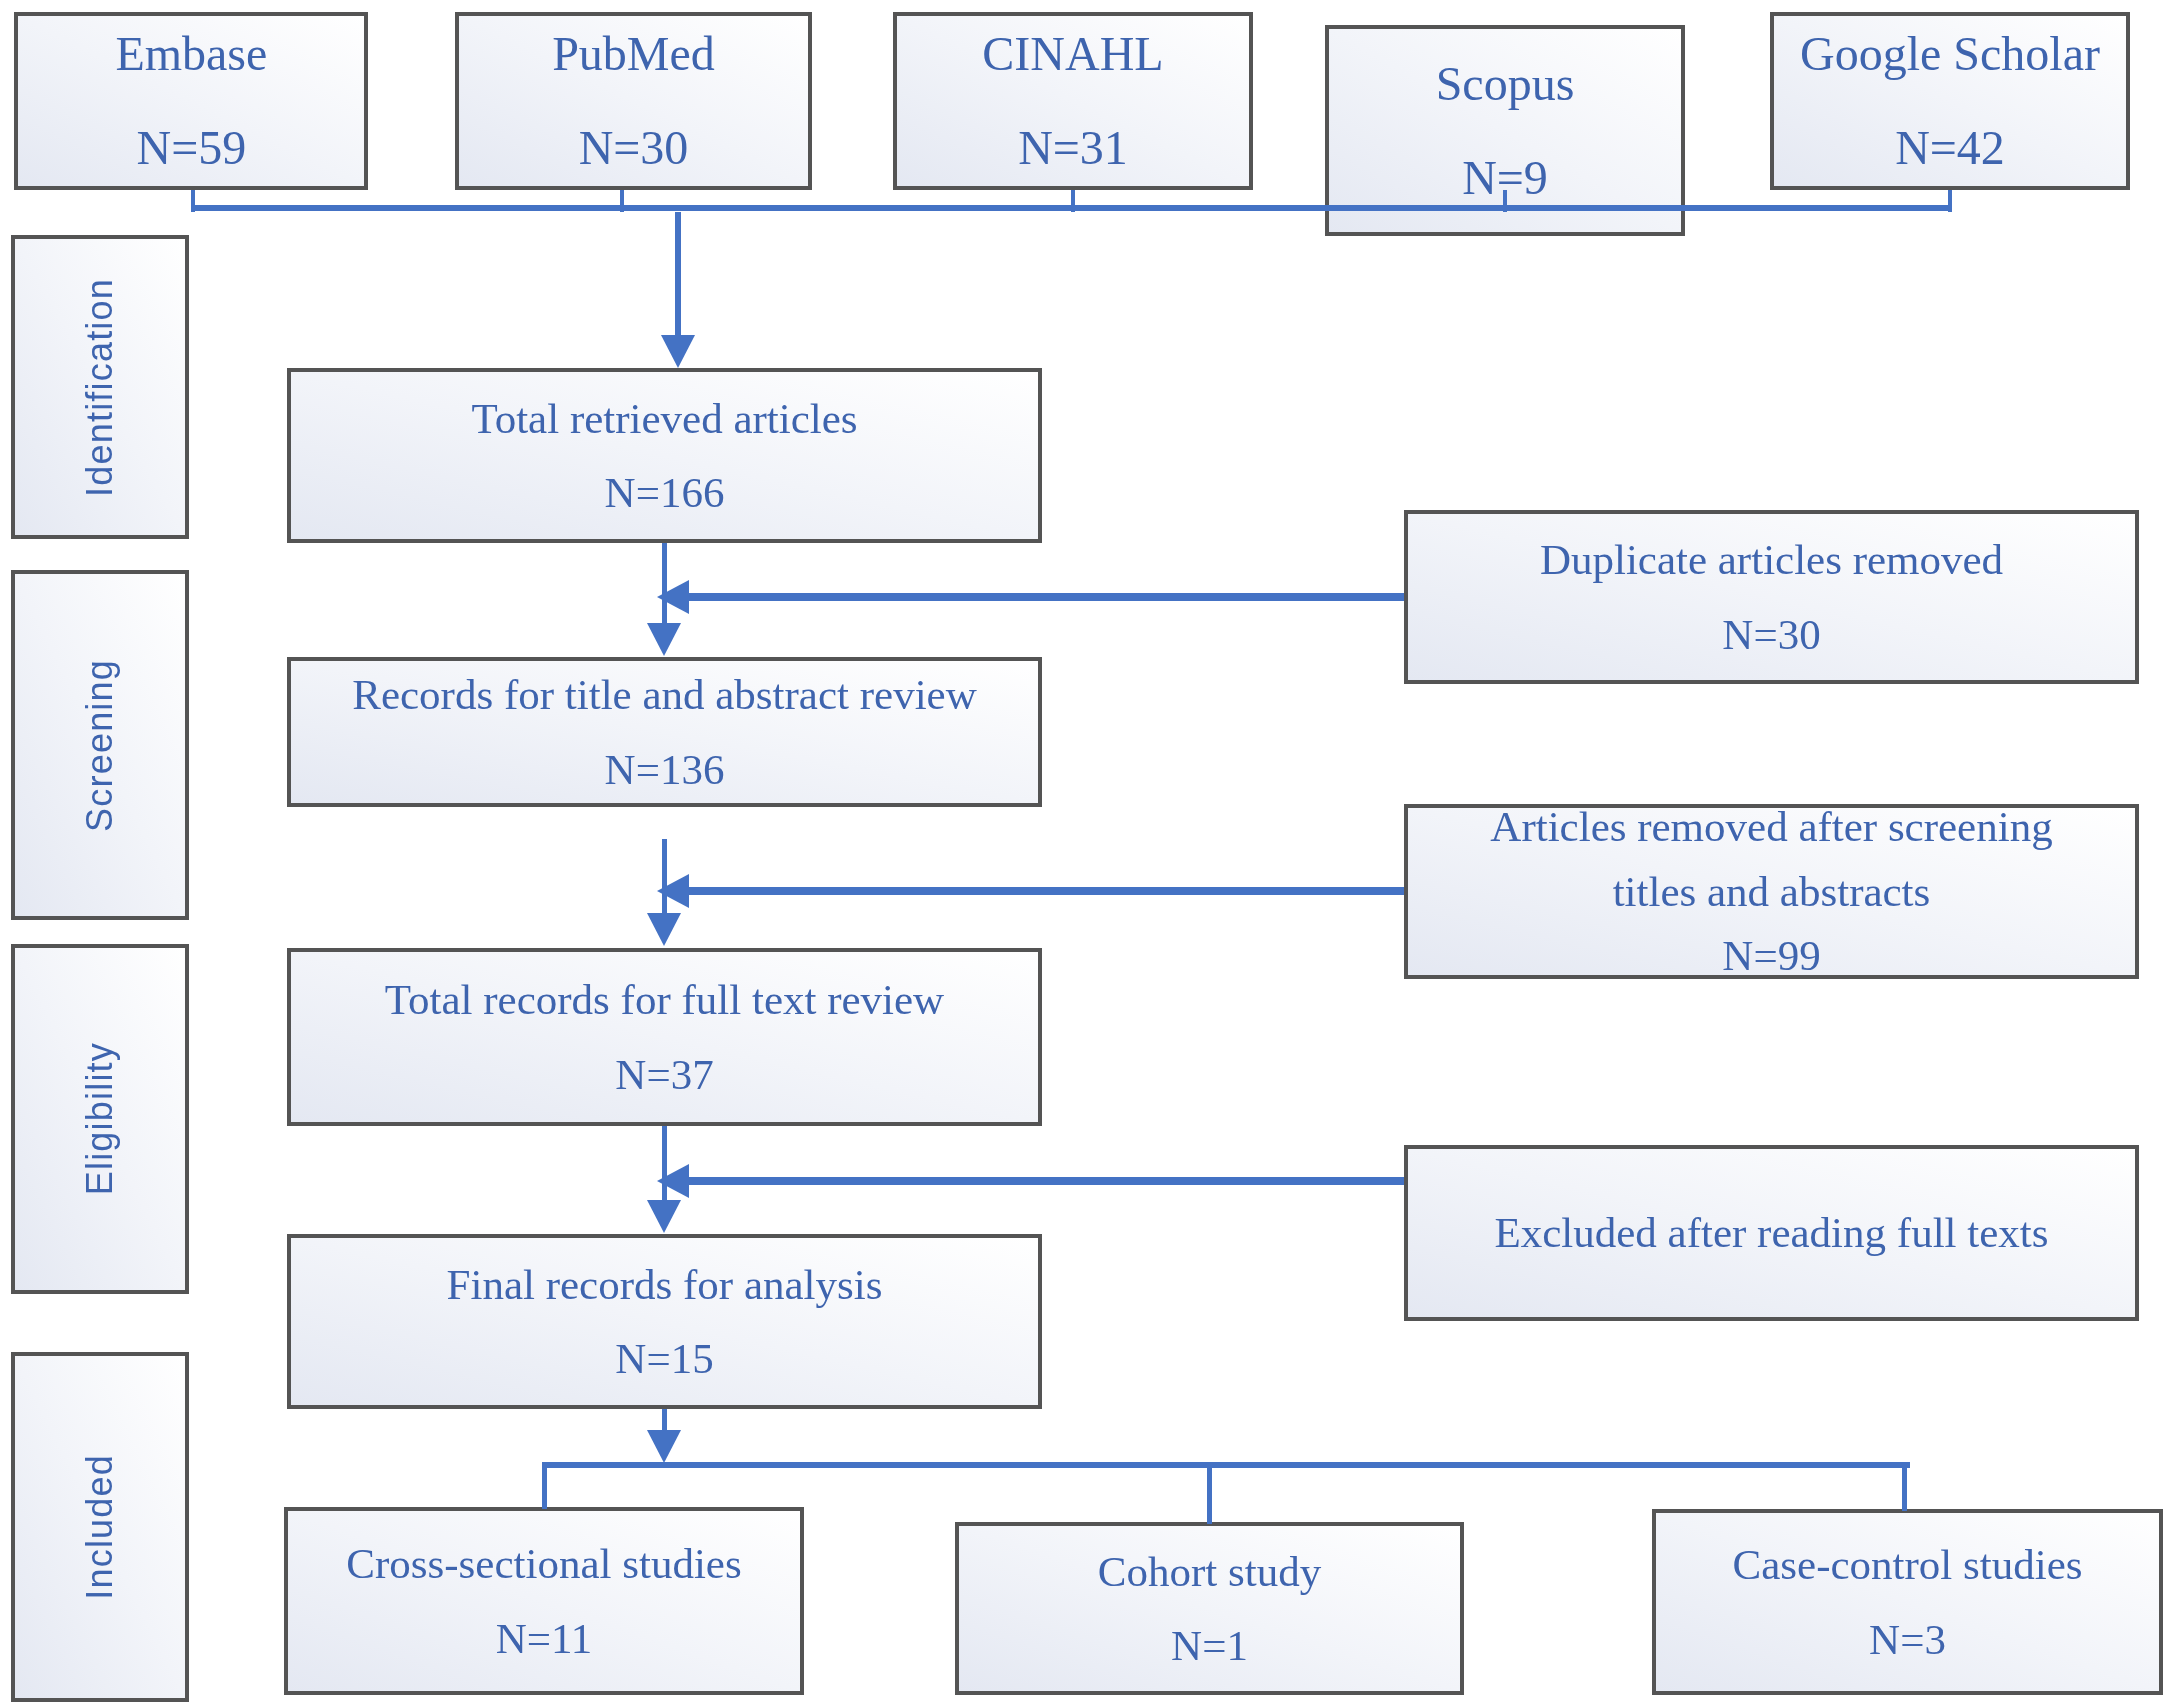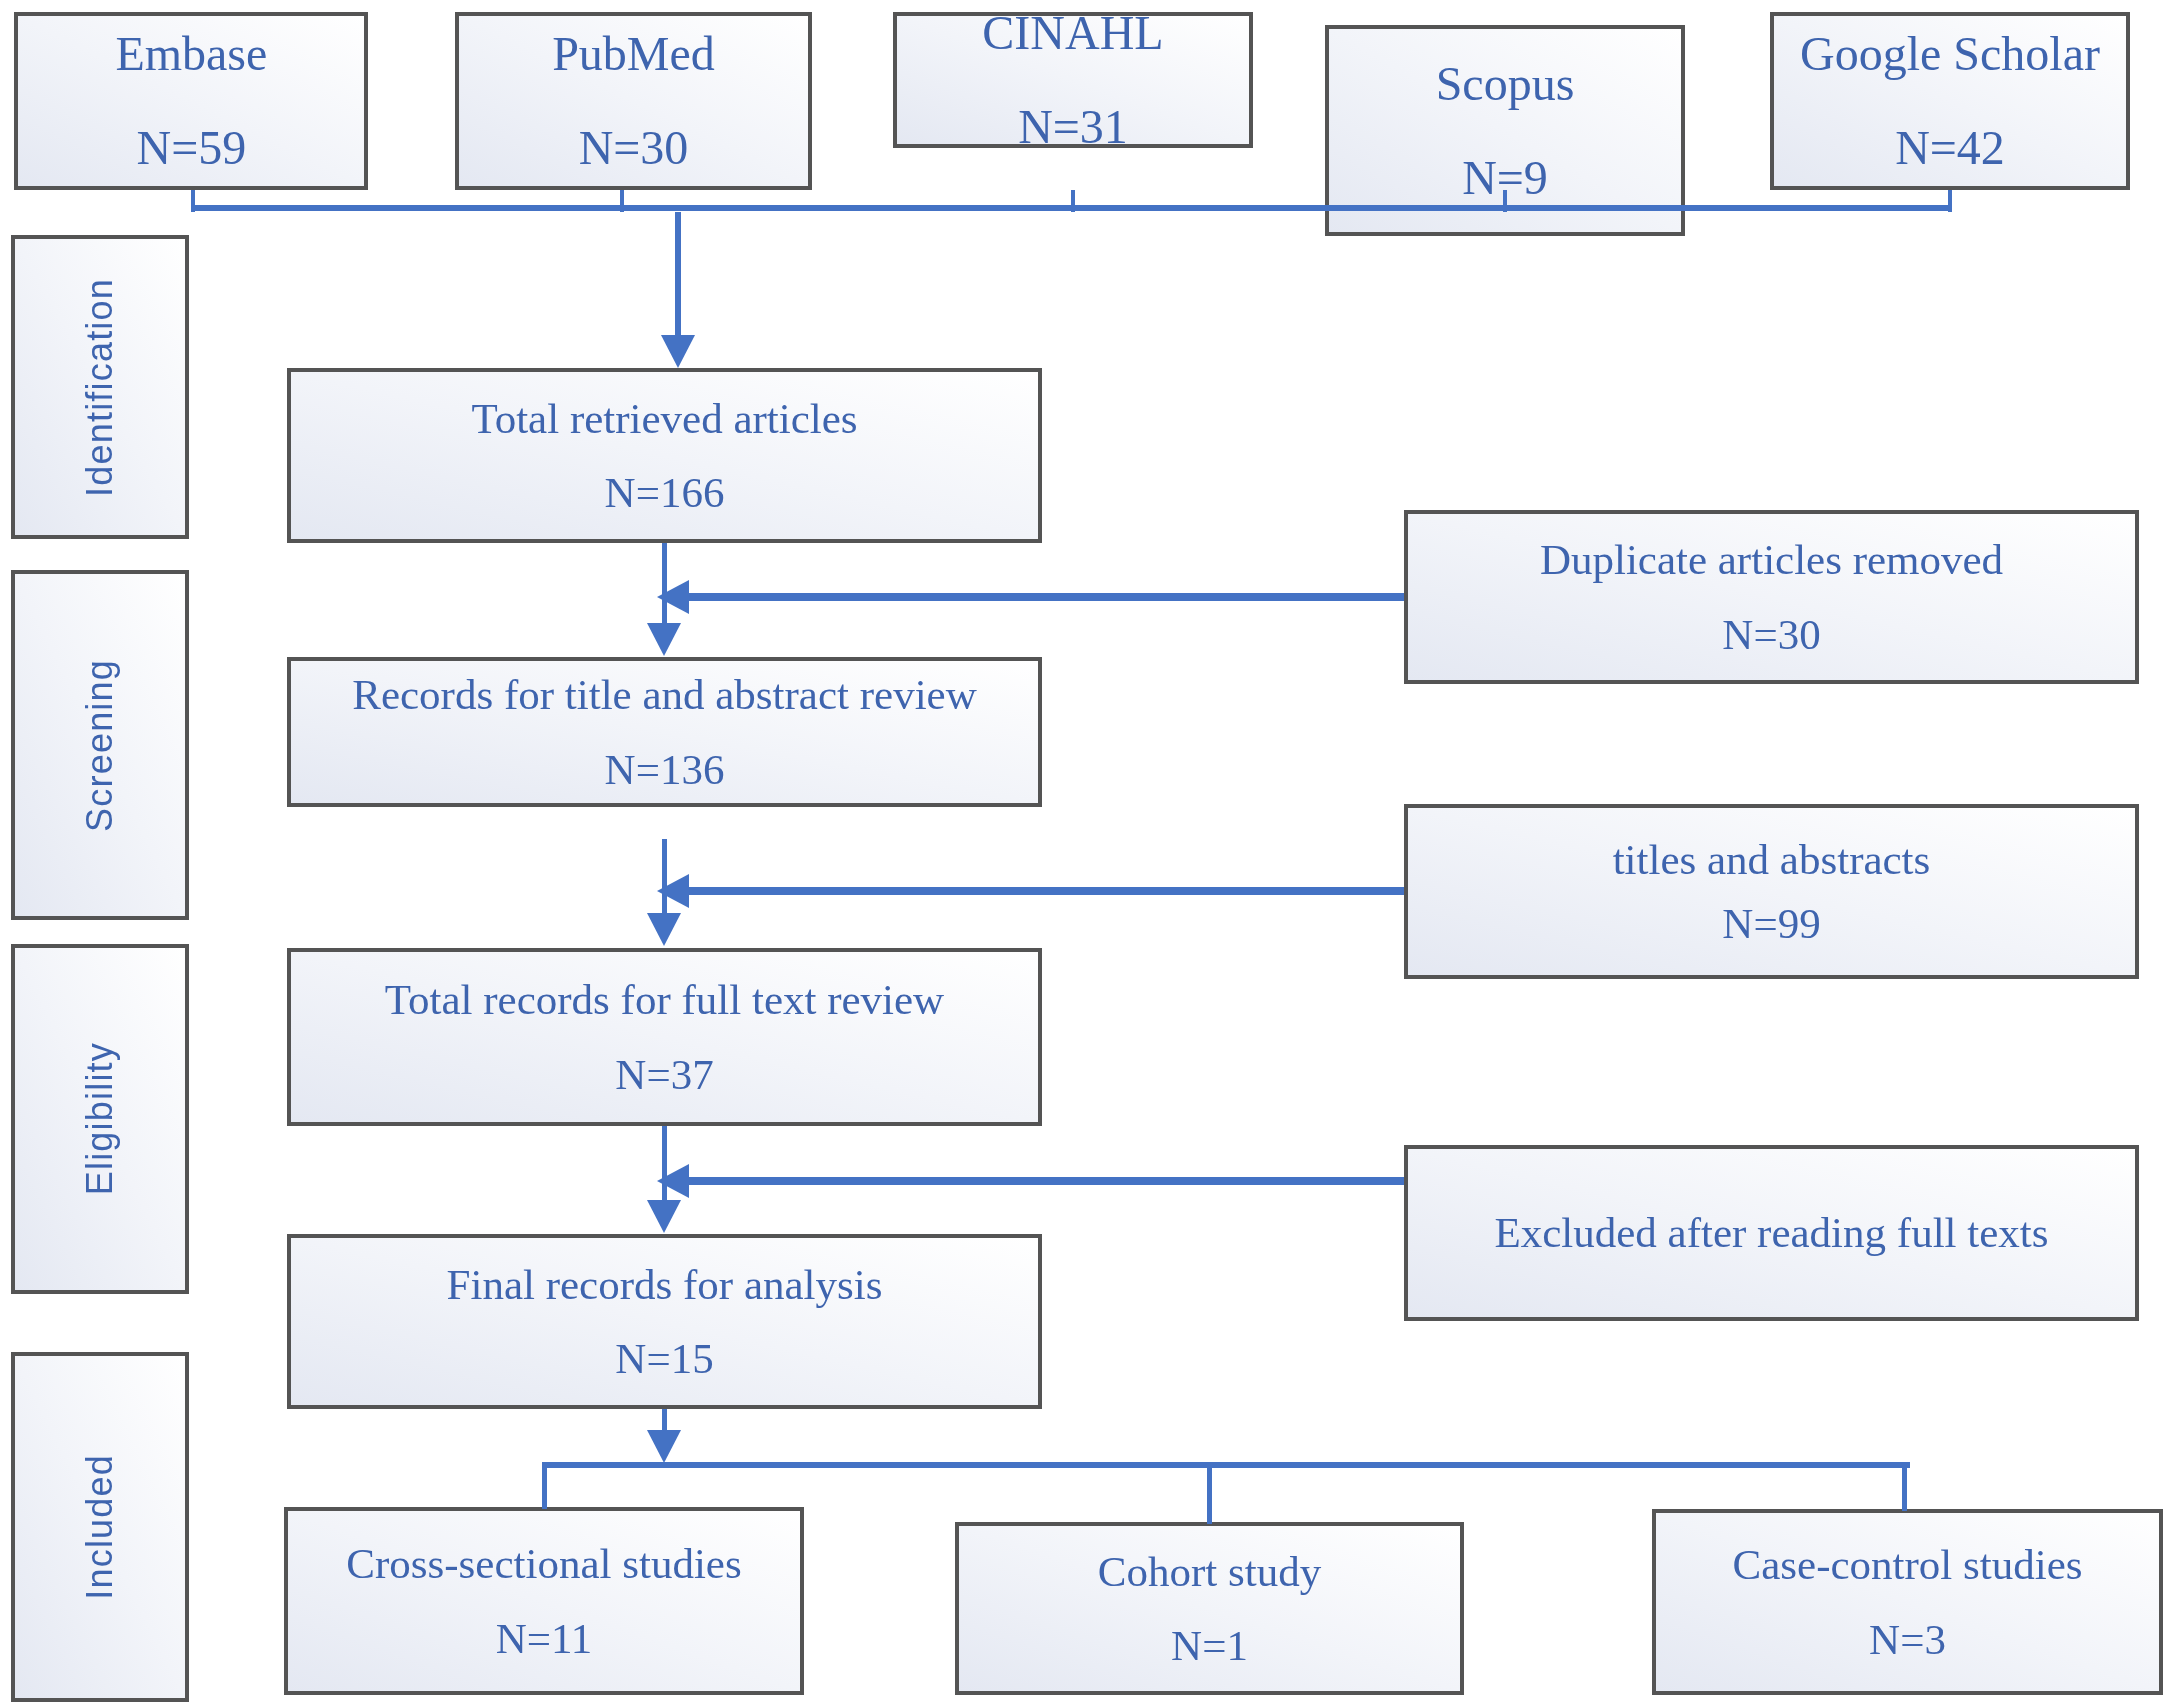--- a/index.html
+++ b/index.html
@@ -59,21 +59,21 @@
   </div>
 
   <div class="box src" style="left:14.4px;top:11.5px;width:354px;height:178px">
     <span class="ln">Embase</span>
     <span class="ln">N=59</span>
   </div>
   <div class="box src" style="left:455px;top:11.5px;width:357px;height:178px">
     <span class="ln">PubMed</span>
     <span class="ln">N=30</span>
   </div>
-  <div class="box src" style="left:893px;top:11.5px;width:360px;height:136px">
+  <div class="box src" style="left:893px;top:11.5px;width:360px;height:178px">
     <span class="ln">CINAHL</span>
     <span class="ln">N=31</span>
   </div>
   <div class="box src" style="left:1325px;top:25px;width:360px;height:211px">
     <span class="ln">Scopus</span>
     <span class="ln">N=9</span>
   </div>
   <div class="box src" style="left:1770px;top:11.5px;width:360px;height:178px">
     <span class="ln">Google Scholar</span>
     <span class="ln">N=42</span>
@@ -94,20 +94,21 @@
   <div class="box mid" style="left:287px;top:1234px;width:755px;height:175px">
     <span class="ln">Final records for analysis</span>
     <span class="ln">N=15</span>
   </div>
 
   <div class="box mid" style="left:1404px;top:510px;width:735px;height:174px">
     <span class="ln">Duplicate articles removed</span>
     <span class="ln">N=30</span>
   </div>
   <div class="box mid tight" style="left:1404px;top:804px;width:735px;height:175px">
+    <span class="ln">Articles removed after screening</span>
     <span class="ln">titles and abstracts</span>
     <span class="ln">N=99</span>
   </div>
   <div class="box mid" style="left:1404px;top:1145px;width:735px;height:176px">
     <span class="ln">Excluded after reading full texts</span>
   </div>
 
   <div class="box mid" style="left:284px;top:1507px;width:520px;height:188px">
     <span class="ln">Cross-sectional studies</span>
     <span class="ln">N=11</span>

